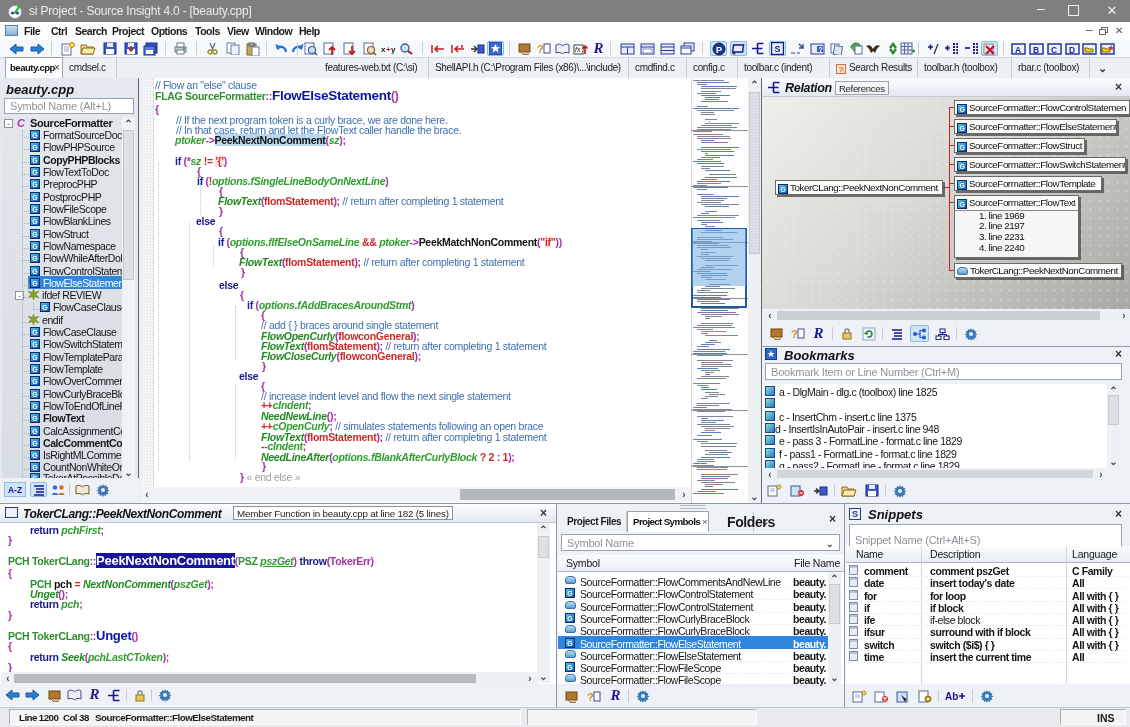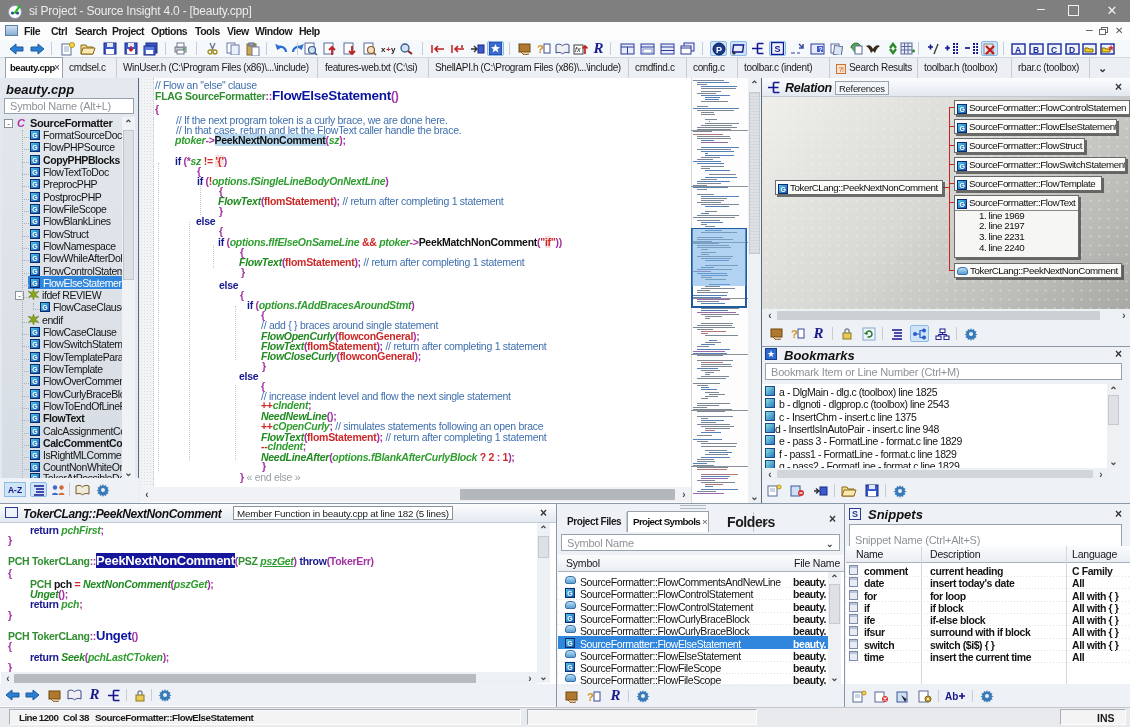--- a/index.html
+++ b/index.html
@@ -391,21 +391,20 @@
 <div class="ic" style="left:1099px;top:41px;width:17px;height:15px">
       <svg width="15" height="12" viewBox="0 0 15 12">
         <rect x="1" y="1" width="13" height="10" fill="#eef2fa" stroke="#1a2a9a" stroke-width="1.4"></rect>
         <path d="M2 9 v-4 h3 l1 1 h4 v3 Z" fill="#f4d020" stroke="#806808"></path>
         <path d="M11 2 l1 2 2 .2 -1.5 1.4 .4 2 -1.9 -1 -1.9 1 .4 -2 L8 4.2 l2 -.2Z" fill="#e03030"></path>
       </svg>
     </div>
 <div class="abs" style="left:0;top:57px;width:1130px;height:21px;background:#eceff3;border-top:1px solid #d4d8dd"></div>
 <div class="abs" style="left:5px;top:57px;width:58px;height:21px;background:#fff;border:1px solid #9aa2ab;border-bottom:none;font-size:10px;letter-spacing:-0.3px;font-weight:bold;color:#111;line-height:20px;padding-left:4px;white-space:nowrap;overflow:hidden"><span style="font-size:9.5px;letter-spacing:-0.45px">beauty.cpp</span><span style="position:absolute;left:48px;top:0;font-weight:normal;color:#444">×</span></div>
 <div class="abs" style="left:63px;top:58px;width:54px;height:20px;font-size:10px;letter-spacing:-0.35px;color:#1c1c1c;line-height:19px;padding-left:6px;white-space:nowrap;overflow:hidden;border-right:1px solid #c8ccd2">cmdsel.c</div>
-<div class="abs" style="left:117px;top:58px;width:201px;height:20px;font-size:10px;letter-spacing:-0.35px;color:#1c1c1c;line-height:19px;padding-left:6px;white-space:nowrap;overflow:hidden;border-right:1px solid #c8ccd2">WinUser.h (C:\Program Files (x86)\...\include)</div>
 <div class="abs" style="left:319px;top:58px;width:110px;height:20px;font-size:10px;letter-spacing:-0.35px;color:#1c1c1c;line-height:19px;padding-left:6px;white-space:nowrap;overflow:hidden;border-right:1px solid #c8ccd2">features-web.txt (C:\si)</div>
 <div class="abs" style="left:429px;top:58px;width:200px;height:20px;font-size:10px;letter-spacing:-0.35px;color:#1c1c1c;line-height:19px;padding-left:6px;white-space:nowrap;overflow:hidden;border-right:1px solid #c8ccd2">ShellAPI.h (C:\Program Files (x86)\...\include)</div>
 <div class="abs" style="left:629px;top:58px;width:58px;height:20px;font-size:10px;letter-spacing:-0.35px;color:#1c1c1c;line-height:19px;padding-left:6px;white-space:nowrap;overflow:hidden;border-right:1px solid #c8ccd2">cmdfind.c</div>
 <div class="abs" style="left:687px;top:58px;width:51px;height:20px;font-size:10px;letter-spacing:-0.35px;color:#1c1c1c;line-height:19px;padding-left:6px;white-space:nowrap;overflow:hidden;border-right:1px solid #c8ccd2">config.c</div>
 <div class="abs" style="left:738px;top:58px;width:92px;height:20px;font-size:10px;letter-spacing:-0.35px;color:#1c1c1c;line-height:19px;padding-left:6px;white-space:nowrap;overflow:hidden;border-right:1px solid #c8ccd2">toolbar.c (indent)</div>
 <div class="abs" style="left:830px;top:58px;width:88px;height:20px;font-size:10px;letter-spacing:-0.35px;color:#1c1c1c;line-height:19px;padding-left:6px;white-space:nowrap;overflow:hidden;border-right:1px solid #c8ccd2"><span style="display:inline-block;width:10px;height:10px;background:#fbe3cf;border:1px solid #d07030;color:#c05010;font-size:7px;line-height:9px;text-align:center;vertical-align:-1px;margin-right:3px">?!</span>Search Results</div>
 <div class="abs" style="left:918px;top:58px;width:94px;height:20px;font-size:10px;letter-spacing:-0.35px;color:#1c1c1c;line-height:19px;padding-left:6px;white-space:nowrap;overflow:hidden;border-right:1px solid #c8ccd2">toolbar.h (toolbox)</div>
 <div class="abs" style="left:1012px;top:58px;width:78px;height:20px;font-size:10px;letter-spacing:-0.35px;color:#1c1c1c;line-height:19px;padding-left:6px;white-space:nowrap;overflow:hidden;border-right:1px solid #c8ccd2">rbar.c (toolbox)</div>
 <div class="abs" style="left:1098px;top:62px;font-size:11px;color:#333;font-weight:bold">⌄</div>
 <div class="abs" style="left:0;top:78px;width:139px;height:425px;background:#e4e9ef;border-right:1px solid #5a6b7d"></div>
@@ -885,21 +884,20 @@
 <div class="abs" style="left:765px;top:348px;width:12px;height:12px;background:#2a6ad0;border:1px solid #1a3a90">
       <div style="color:#fff;font-size:9px;line-height:11px;text-align:center">★</div>
     </div>
 <div class="phd" style="left:784px;top:348px">Bookmarks</div>
 <div class="pX" style="left:1115px;top:347px">×</div>
 <div class="srch" style="left:765px;top:363px;width:357px;height:17px">Bookmark Item or Line Number (Ctrl+M)</div>
 <div class="abs" style="left:762px;top:384px;width:345px;height:84px;background:#fff"></div>
 <div class="ich" style="left:765px;top:386px"><span class="bic"></span></div>
 <div class="row" style="left:779px;top:386px;width:320px">a - DlgMain - dlg.c (toolbox) line 1825</div>
 <div class="ich" style="left:765px;top:398px"><span class="bic"></span></div>
-<div class="row" style="left:779px;top:398px;width:320px">b - dlgnoti - dlgprop.c (toolbox) line 2543</div>
 <div class="ich" style="left:765px;top:411px"><span class="bic"></span></div>
 <div class="row" style="left:779px;top:411px;width:320px">c - InsertChm - insert.c line 1375</div>
 <div class="ich" style="left:765px;top:423px"><span class="bic"></span></div>
 <div class="row" style="left:775px;top:423px;width:320px">d - InsertIsInAutoPair - insert.c line 948</div>
 <div class="ich" style="left:765px;top:435px"><span class="bic"></span></div>
 <div class="row" style="left:779px;top:435px;width:320px">e - pass 3 - FormatLine - format.c line 1829</div>
 <div class="ich" style="left:765px;top:448px"><span class="bic"></span></div>
 <div class="row" style="left:779px;top:448px;width:320px">f - pass1 - FormatLine - format.c line 1829</div>
 <div class="ich" style="left:765px;top:460px"><span class="bic"></span></div>
 <div class="row" style="left:779px;top:460px;width:320px">g - pass2 - FormatLine - format.c line 1829</div>
@@ -1104,41 +1102,41 @@
 <div class="pX" style="left:1115px;top:507px">×</div>
 <div class="srch" style="left:849px;top:524px;width:273px;height:32px">Snippet Name (Ctrl+Alt+S)</div>
 <div class="colhdr" style="left:846px;top:546px;width:284px;height:17px">
       <span style="position:absolute;left:10px;top:2px">Name</span>
       <span style="position:absolute;left:84px;top:2px">Description</span>
       <span style="position:absolute;left:226px;top:2px">Language</span>
     </div>
 <div class="abs" style="left:846px;top:563px;width:284px;height:121px;background:#fff"></div>
 <div class="ich" style="left:849px;top:565px"><span style="display:inline-block;width:9px;height:10px;background:#e8ecf2;border:1px solid #7a8aa8;box-shadow:inset 0 2px 0 #b8c4d8"></span></div>
 <div class="row" style="left:864px;top:565px;width:64px;font-weight:bold">comment</div>
-<div class="row" style="left:930px;top:565px;width:138px;font-weight:bold">current heading</div>
+<div class="row" style="left:930px;top:565px;width:138px;font-weight:bold">comment pszGet</div>
 <div class="row" style="left:1072px;top:565px;width:56px;font-weight:bold">C Family</div>
 <div class="abs" style="left:846px;top:576px;width:284px;height:1px;background-image:linear-gradient(90deg,#dfe3e8 1px,transparent 1px);background-size:3px 1px"></div>
 <div class="ich" style="left:849px;top:577px"><span style="display:inline-block;width:9px;height:10px;background:#e8ecf2;border:1px solid #7a8aa8;box-shadow:inset 0 2px 0 #b8c4d8"></span></div>
 <div class="row" style="left:864px;top:577px;width:64px;font-weight:bold">date</div>
 <div class="row" style="left:930px;top:577px;width:138px;font-weight:bold">insert today's date</div>
 <div class="row" style="left:1072px;top:577px;width:56px;font-weight:bold">All</div>
 <div class="abs" style="left:846px;top:588px;width:284px;height:1px;background-image:linear-gradient(90deg,#dfe3e8 1px,transparent 1px);background-size:3px 1px"></div>
 <div class="ich" style="left:849px;top:590px"><span style="display:inline-block;width:9px;height:10px;background:#e8ecf2;border:1px solid #7a8aa8;box-shadow:inset 0 2px 0 #b8c4d8"></span></div>
 <div class="row" style="left:864px;top:590px;width:64px;font-weight:bold">for</div>
 <div class="row" style="left:930px;top:590px;width:138px;font-weight:bold">for loop</div>
 <div class="row" style="left:1072px;top:590px;width:56px;font-weight:bold">All with { }</div>
 <div class="abs" style="left:846px;top:601px;width:284px;height:1px;background-image:linear-gradient(90deg,#dfe3e8 1px,transparent 1px);background-size:3px 1px"></div>
 <div class="ich" style="left:849px;top:602px"><span style="display:inline-block;width:9px;height:10px;background:#e8ecf2;border:1px solid #7a8aa8;box-shadow:inset 0 2px 0 #b8c4d8"></span></div>
 <div class="row" style="left:864px;top:602px;width:64px;font-weight:bold">if</div>
 <div class="row" style="left:930px;top:602px;width:138px;font-weight:bold">if block</div>
 <div class="row" style="left:1072px;top:602px;width:56px;font-weight:bold">All with { }</div>
 <div class="abs" style="left:846px;top:613px;width:284px;height:1px;background-image:linear-gradient(90deg,#dfe3e8 1px,transparent 1px);background-size:3px 1px"></div>
 <div class="ich" style="left:849px;top:614px"><span style="display:inline-block;width:9px;height:10px;background:#e8ecf2;border:1px solid #7a8aa8;box-shadow:inset 0 2px 0 #b8c4d8"></span></div>
 <div class="row" style="left:864px;top:614px;width:64px;font-weight:bold">ife</div>
-<div class="row" style="left:930px;top:614px;width:138px;font-weight:bold">if-else block</div>
+<div class="row" style="left:930px;top:614px;width:138px;font-weight:normal">if-else block</div>
 <div class="row" style="left:1072px;top:614px;width:56px;font-weight:bold">All with { }</div>
 <div class="abs" style="left:846px;top:625px;width:284px;height:1px;background-image:linear-gradient(90deg,#dfe3e8 1px,transparent 1px);background-size:3px 1px"></div>
 <div class="ich" style="left:849px;top:626px"><span style="display:inline-block;width:9px;height:10px;background:#e8ecf2;border:1px solid #7a8aa8;box-shadow:inset 0 2px 0 #b8c4d8"></span></div>
 <div class="row" style="left:864px;top:626px;width:64px;font-weight:bold">ifsur</div>
 <div class="row" style="left:930px;top:626px;width:138px;font-weight:bold">surround with if block</div>
 <div class="row" style="left:1072px;top:626px;width:56px;font-weight:bold">All with { }</div>
 <div class="abs" style="left:846px;top:638px;width:284px;height:1px;background-image:linear-gradient(90deg,#dfe3e8 1px,transparent 1px);background-size:3px 1px"></div>
 <div class="ich" style="left:849px;top:639px"><span style="display:inline-block;width:9px;height:10px;background:#e8ecf2;border:1px solid #7a8aa8;box-shadow:inset 0 2px 0 #b8c4d8"></span></div>
 <div class="row" style="left:864px;top:639px;width:64px;font-weight:bold">switch</div>
 <div class="row" style="left:930px;top:639px;width:138px;font-weight:bold">switch ($i$) { }</div>

